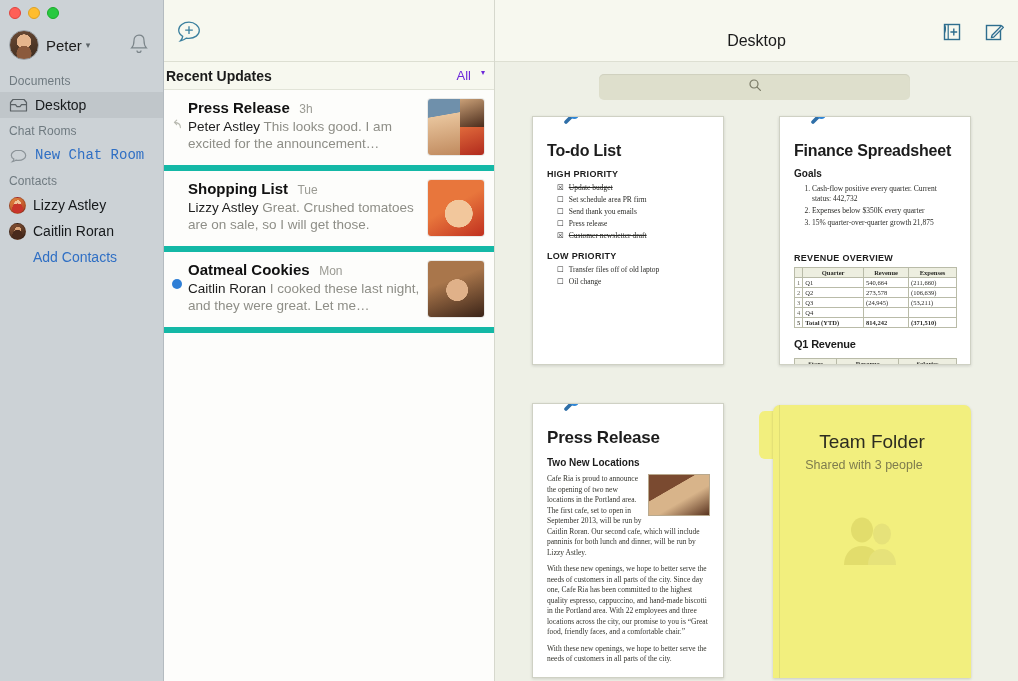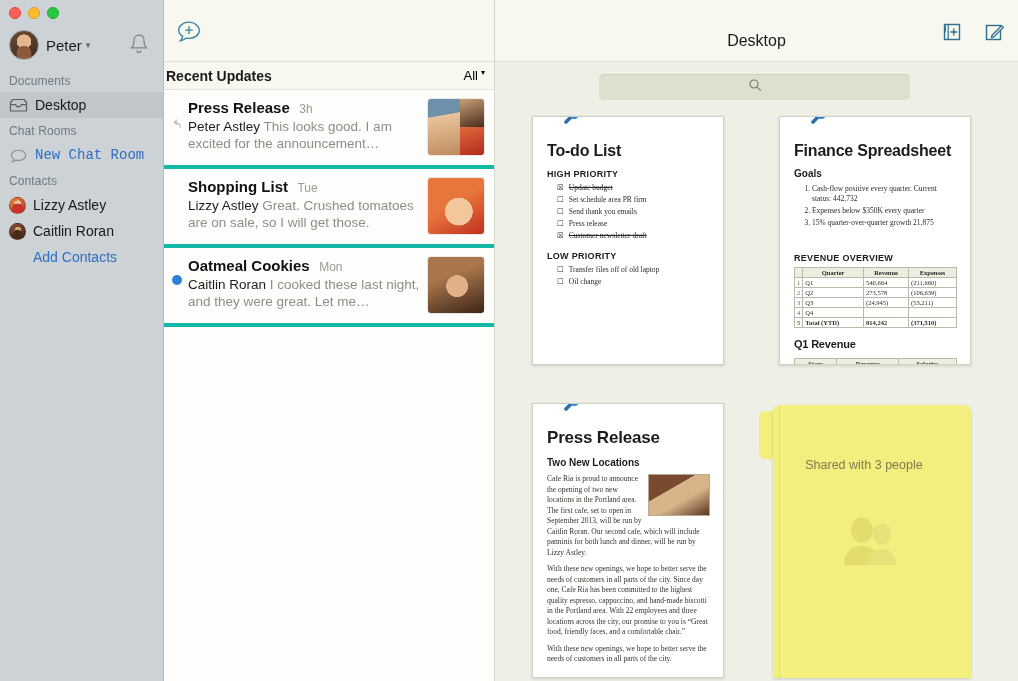--- a/index.html
+++ b/index.html
@@ -64,25 +64,25 @@
     width: 331px; flex: 0 0 331px; height: 681px;
     background: #fdfdfb; border-right: 1px solid #d6d8cd;
     display: flex; flex-direction: column;
   }
   .list-top { height: 62px; background: #f7f8ef; border-bottom: 1px solid #dddfd2; }
   .list-head {
     height: 28px; display: flex; align-items: center; justify-content: space-between;
     padding: 0 9px 0 2px; border-bottom: 1px solid #e2e4d8; background: #f7f8ef;
   }
   .list-head .t { font-size: 14px; font-weight: bold; color: #1b1b1b; }
-  .all { font-size: 13px; color: #000000; display: flex; align-items: flex-start; gap: 3px; }
+  .all { font-size: 13px; color: #6d28d9; display: flex; align-items: flex-start; gap: 10px; }
   .all .cv { font-size: 8px; }
 
   .update { display: flex; padding: 9px 10px 10px 24px; position: relative;
-    border-bottom: 4px solid #14b8a6; }
+    border-bottom: 6px solid #14b8a6; }
   .u-body { flex: 1 1 auto; padding-right: 8px; min-width: 0; }
   .u-title { font-size: 15px; font-weight: bold; color: #111; display: inline; }
   .u-time { font-size: 12px; color: #9a9a93; margin-left: 5px; }
   .u-text { font-size: 13.5px; color: #8e8e87; line-height: 17px; margin-top: 1px; }
   .u-sender { color: #1d1d1d; }
   .u-mark { position: absolute; left: 7px; top: 26px; width: 12px; height: 12px; }
   .u-dot { position: absolute; left: 8px; top: 27px; width: 10px; height: 10px;
     border-radius: 50%; background: #2f7fd6; }
   .thumb { width: 56px; height: 56px; flex: 0 0 56px; border-radius: 3px;
     overflow: hidden; display: flex; box-shadow: 0 0 0 1px rgba(0,0,0,.08); }
@@ -465,20 +465,21 @@
         </div>
       </div>
     </div>
 
     <div class="folder">
       <div class="folder-shape">
         <div class="folder-back"></div>
         <div class="folder-front"></div>
         <div class="folder-fold"></div>
       </div>
+      <div class="f-title">Team Folder</div>
       <div class="f-sub">Shared with 3 people</div>
       <div class="f-people">
         <svg width="60" height="52" viewBox="0 0 60 52">
           <ellipse cx="22" cy="15" rx="11" ry="12.5" fill="#e2dd6c"></ellipse>
           <path d="M4 50 C4 38 12 31 22 31 C32 31 40 38 40 50 Z" fill="#e2dd6c"></path>
           <ellipse cx="42" cy="19" rx="9" ry="10.5" fill="#e6e27a"></ellipse>
           <path d="M28 50 C28 40 34 34 42 34 C50 34 56 40 56 50 Z" fill="#e6e27a"></path>
         </svg>
       </div>
     </div>

